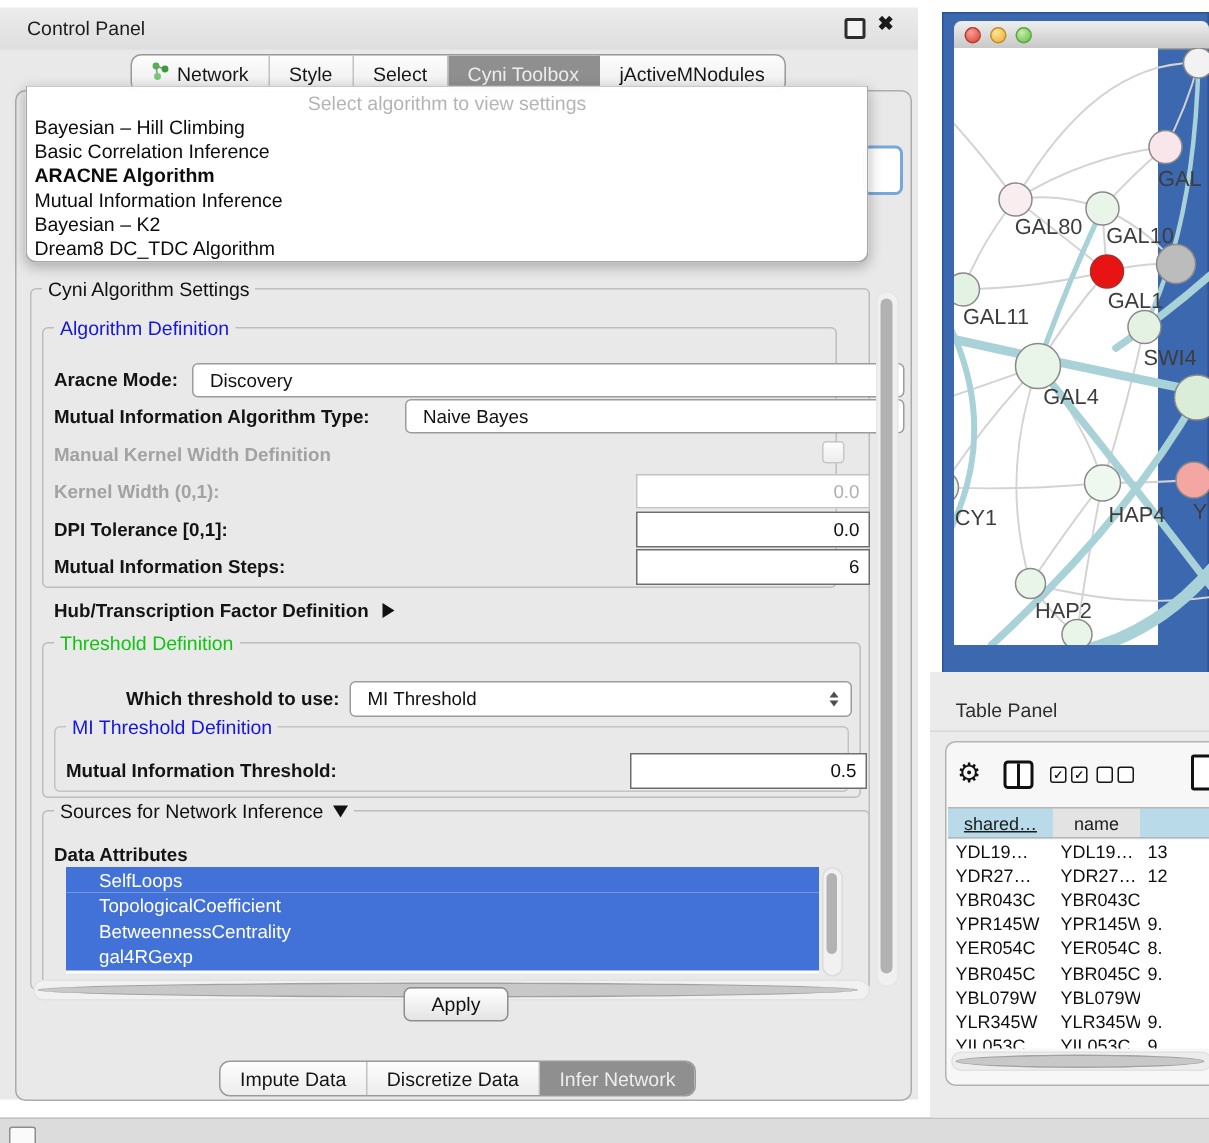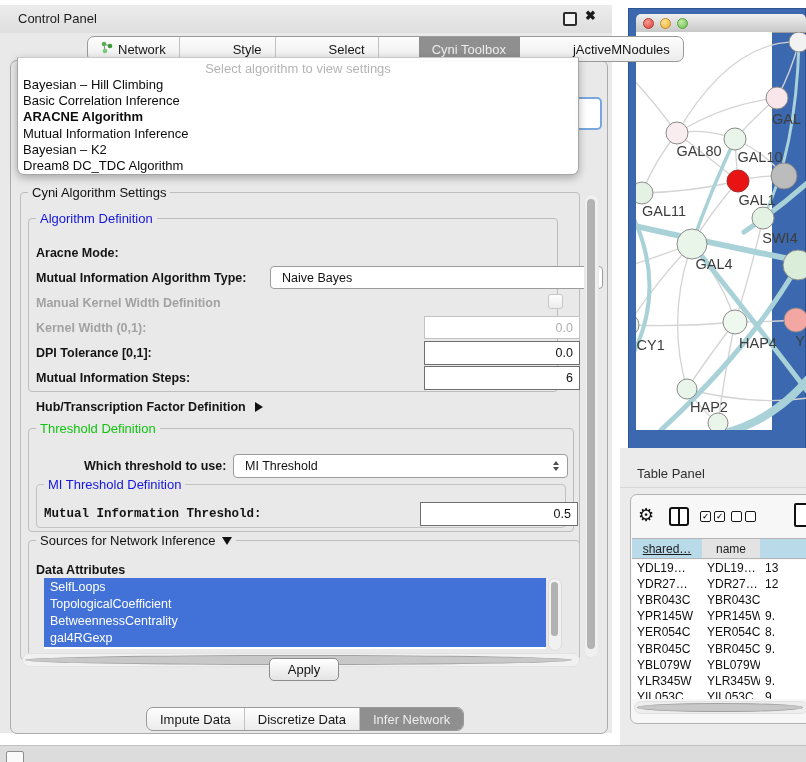--- a/index.html
+++ b/index.html
@@ -52,21 +52,21 @@
   .field{position:absolute;background:#fff;border:1px solid #6e6e6e;display:flex;align-items:center;
          justify-content:flex-end;font-size:12.5px;color:#111;padding:0 6px;}
   .field.disabled{border-color:#c3c3c3;color:#b0b0b0;}
   .checkbox{position:absolute;width:13px;height:13px;border:1px solid #c7c7c7;border-radius:3px;
             background:linear-gradient(#fdfdfd,#ededed);}
   .tri-right{display:inline-block;width:0;height:0;border-top:5.5px solid transparent;border-bottom:5.5px solid transparent;border-left:8px solid #111;}
   .tri-down{display:inline-block;width:0;height:0;border-left:5.5px solid transparent;border-right:5.5px solid transparent;border-top:8px solid #111;}
 
   
   .attr-list{left:44px;top:578px;width:502px;height:71px;background:#fff;overflow:hidden;}
-  .attr-item{height:17.2px;display:flex;align-items:center;background:#4272d7;color:#fff;font-size:12.5px;padding-left:6px;}
+  .attr-item{height:17.2px;display:flex;align-items:center;background:#4272d7;color:#fff;font-size:12.5px;padding-left:22px;}
   .sb-v{background:#f1f1f1;border:1px solid #dcdcdc;border-radius:7px;}
   .sb-h{background:#f1f1f1;border:1px solid #e2e2e2;border-radius:7px;}
   .sb-thumb{position:absolute;background:#b2b2b2;border-radius:5px;}
   .sb-thumb.light{background:#c8c8c8;border:1px solid #a2a2a2;}
 
   .apply-btn{left:269px;top:658px;width:68px;height:21px;border:1px solid #8d8d8d;border-radius:5px;
              background:linear-gradient(#ffffff,#e4e4e4);display:flex;align-items:center;justify-content:center;
              font-size:13px;color:#111;}
 
   .bottom-strip{left:0;top:745px;width:806px;height:17px;background:#dcdcdc;border-top:1px solid #c2c2c2;}
@@ -116,21 +116,21 @@
 
 <div class="screen">
 
   <div class="abs cp-titlebar"></div>
   <div class="abs cp-title">Control Panel</div>
   <div class="abs float-icon"></div>
   <div class="abs close-icon"></div>
   <div class="abs cp-body"></div>
   <div class="abs main-panel"></div>
 
-  <div class="abs tabstrip" style="left:87px;top:36px;gap:40px;">
+  <div class="abs tabstrip" style="left:87px;top:36px;">
     <div class="tab">
       <span>
         <svg width="12" height="13" viewBox="0 0 12 13">
           <path d="M3 3L9 5M3 3L4 10" stroke="#8a8a8a" stroke-width="1" fill="none"></path>
           <circle cx="3" cy="3" r="2.3" fill="#55b055"></circle>
             <circle cx="9" cy="5" r="2.3" fill="#3c9a3c"></circle>
             <circle cx="4" cy="10" r="2.3" fill="#79c879"></circle>
         </svg>
       </span>
       <span>Network</span>
@@ -162,20 +162,27 @@
   </div>
 
   <div class="grp" style="left:20px;top:192px;width:558px;height:466px;">
     <div class="legend">Cyni Algorithm Settings</div>
   </div>
 
   <div class="grp" style="left:28px;top:218px;width:528px;height:172px;">
     <div class="legend blue">Algorithm Definition</div>
   </div>
   <div class="lbl" style="left:36px;top:246px;">Aracne Mode:</div>
+  <div class="combo" style="left:128px;top:242px;width:438px;height:21px;">
+    <span>Discovery</span>
+    <span class="arrows">
+        <i class="up"></i>
+        <i class="down"></i>
+      </span>
+  </div>
   <div class="lbl" style="left:36px;top:271px;">Mutual Information Algorithm Type:</div>
   <div class="combo" style="left:270px;top:266px;width:296px;height:21px;">
     <span>Naive Bayes</span>
     <span class="arrows">
         <i class="up"></i>
         <i class="down"></i>
       </span>
   </div>
   <div class="lbl disabled" style="left:36px;top:296px;">Manual Kernel Width Definition</div>
   <div class="checkbox" style="left:548px;top:294px;"></div>
@@ -198,21 +205,21 @@
   <div class="combo" style="left:233px;top:454px;width:298px;height:22px;">
     <span>MI Threshold</span>
     <span class="arrows">
         <i class="up"></i>
         <i class="down"></i>
       </span>
   </div>
   <div class="grp" style="left:36px;top:484px;width:528px;height:42px;border-color:#c3c3c3;">
     <div class="legend blue">MI Threshold Definition</div>
   </div>
-  <div class="lbl" style="left:44px;top:507px;font-family:Liberation Mono, monospace;">Mutual Information Threshold:</div>
+  <div class="lbl" style="left:44px;top:507px;">Mutual Information Threshold:</div>
   <div class="field" style="left:420px;top:502px;width:144px;height:22px;">0.5</div>
 
   <div class="grp" style="left:28px;top:540px;width:550px;height:118px;">
     <div class="legend">
       <span>Sources for Network Inference</span>
       <span class="tri-down"></span>
     </div>
   </div>
   <div class="lbl" style="left:36px;top:563px;">Data Attributes</div>
   <div class="abs attr-list">

